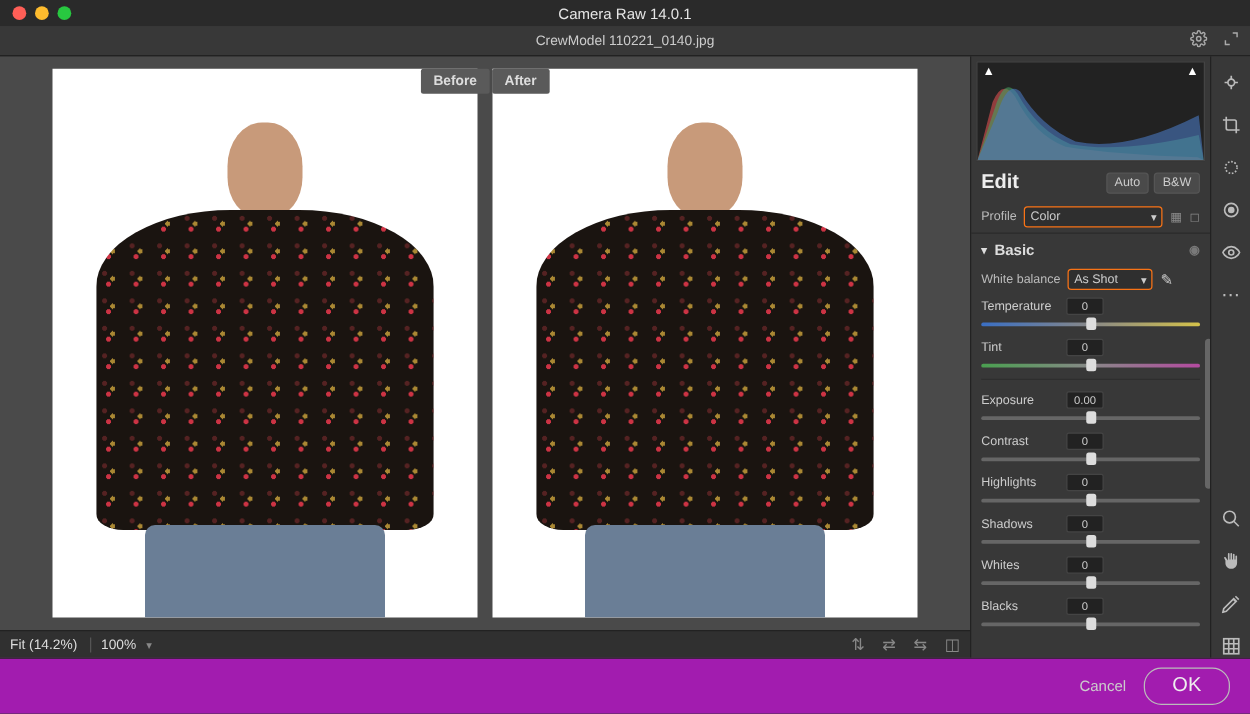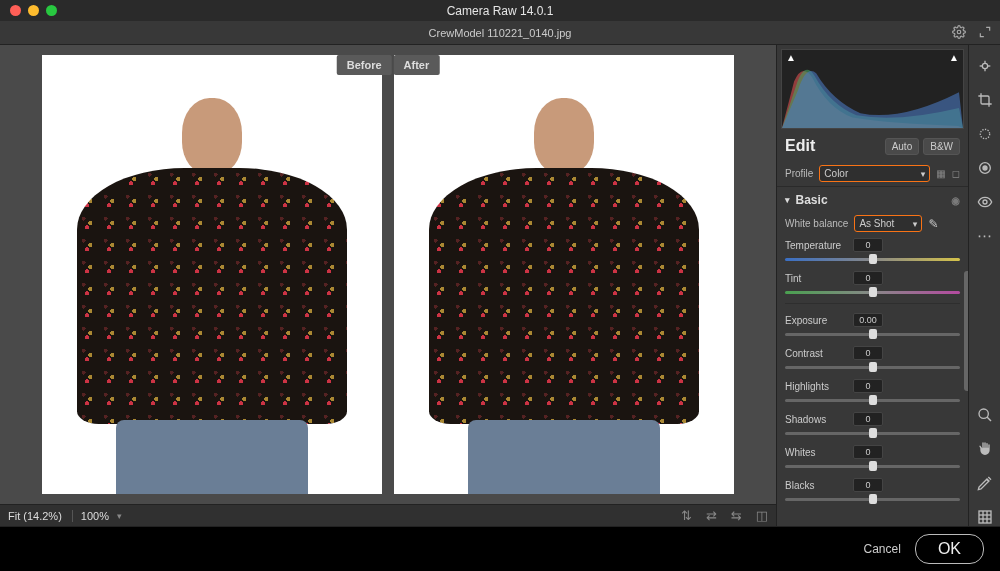--- a/index.html
+++ b/index.html
@@ -50,21 +50,21 @@
 
 .toolrail { width: 32px; background:#383838; display:flex; flex-direction:column; align-items:center; gap:16px; padding-top:12px; border-left:1px solid #222; }
 .toolrail .tool { width:18px; height:18px; color:#bbb; display:flex; align-items:center; justify-content:center; font-size:15px; }
 .rail-spacer { flex:1; }
 
 .bottombar { height:22px; background:#303030; display:flex; align-items:center; padding:0 8px; border-top:1px solid #222; }
 .zoom { display:flex; align-items:center; gap:8px; font-size:11px; color:#ddd; }
 .zoom-box { border-right:1px solid #555; padding-right:10px; }
 .bottom-icons { margin-left:auto; display:flex; gap:14px; color:#888; font-size:13px; }
 
-.footer { height:45px; background:#000000; display:flex; align-items:center; justify-content:flex-end; gap:14px; padding:0 16px; border-top:1px solid #222; }
+.footer { height:45px; background:#a21caf; display:flex; align-items:center; justify-content:flex-end; gap:14px; padding:0 16px; border-top:1px solid #222; }
 .btn-cancel { background:none; border:none; color:#ccc; font-size:12px; }
 .btn-ok { background:none; border:1.5px solid #bbb; color:#eee; font-size:16px; padding:5px 22px; border-radius:14px; }
 
 .icon-sm { width:14px; height:14px; color:#aaa; }
 .scrollthumb { position:absolute; right:-2px; top:140px; width:6px; height:120px; background:#666; border-radius:3px; }
 .panel-scroll { flex:1; overflow:hidden; position:relative; }
 </style>
 </head>
 <body>
 

